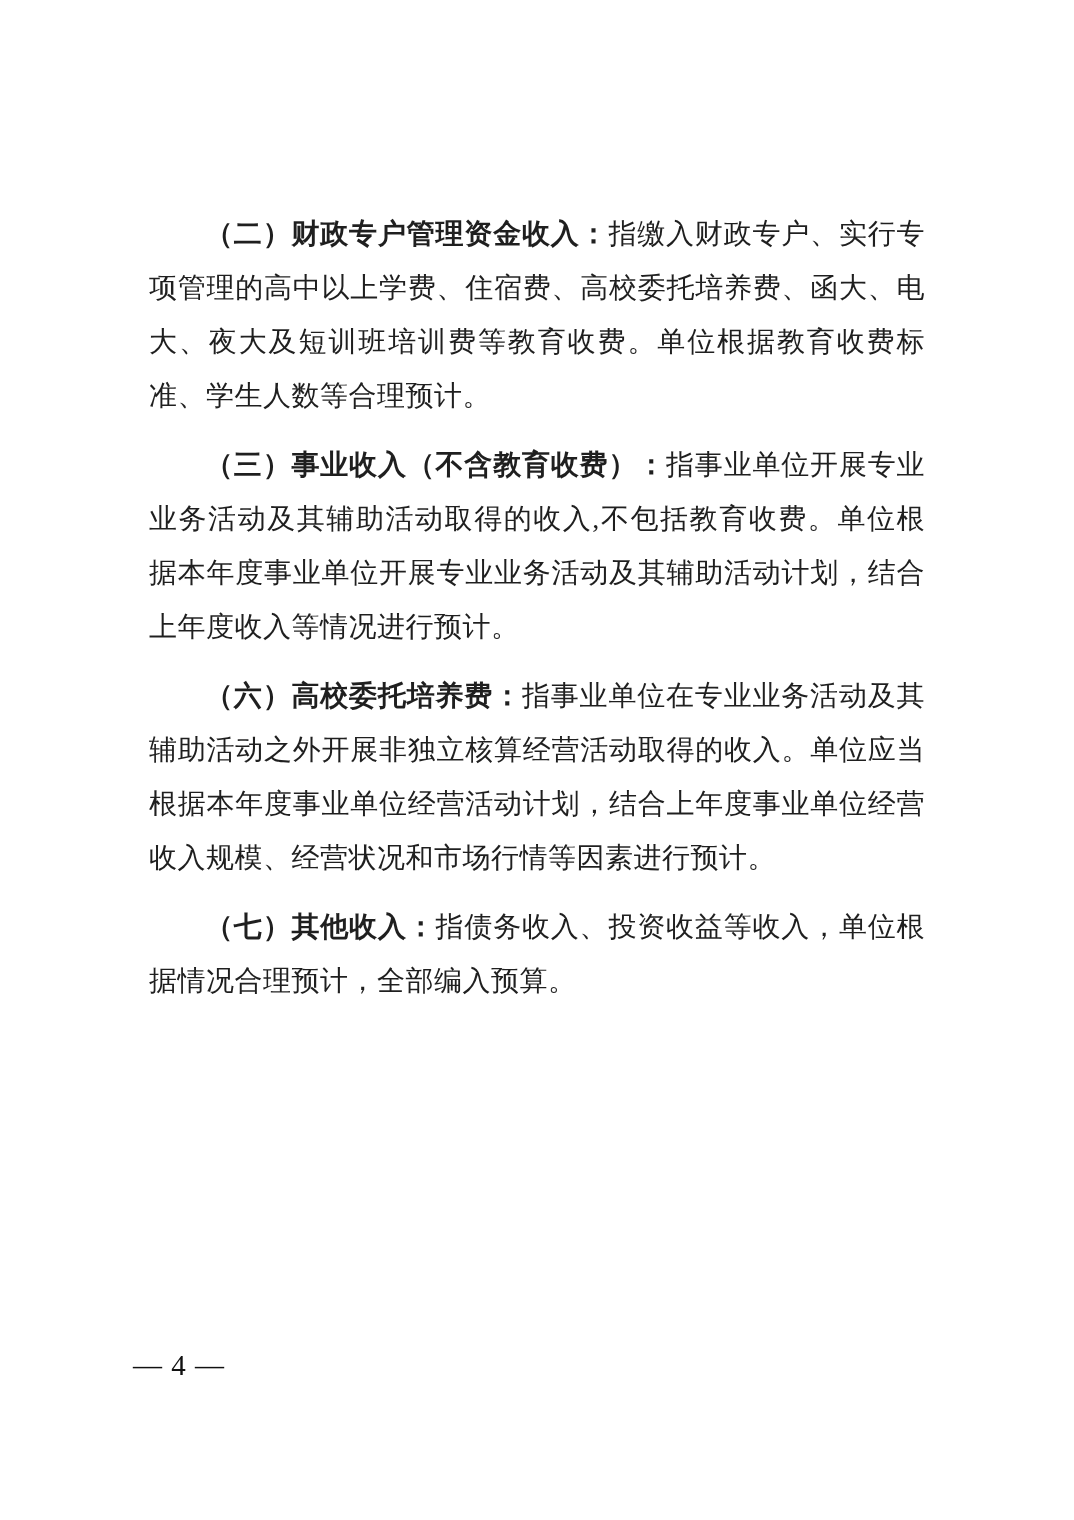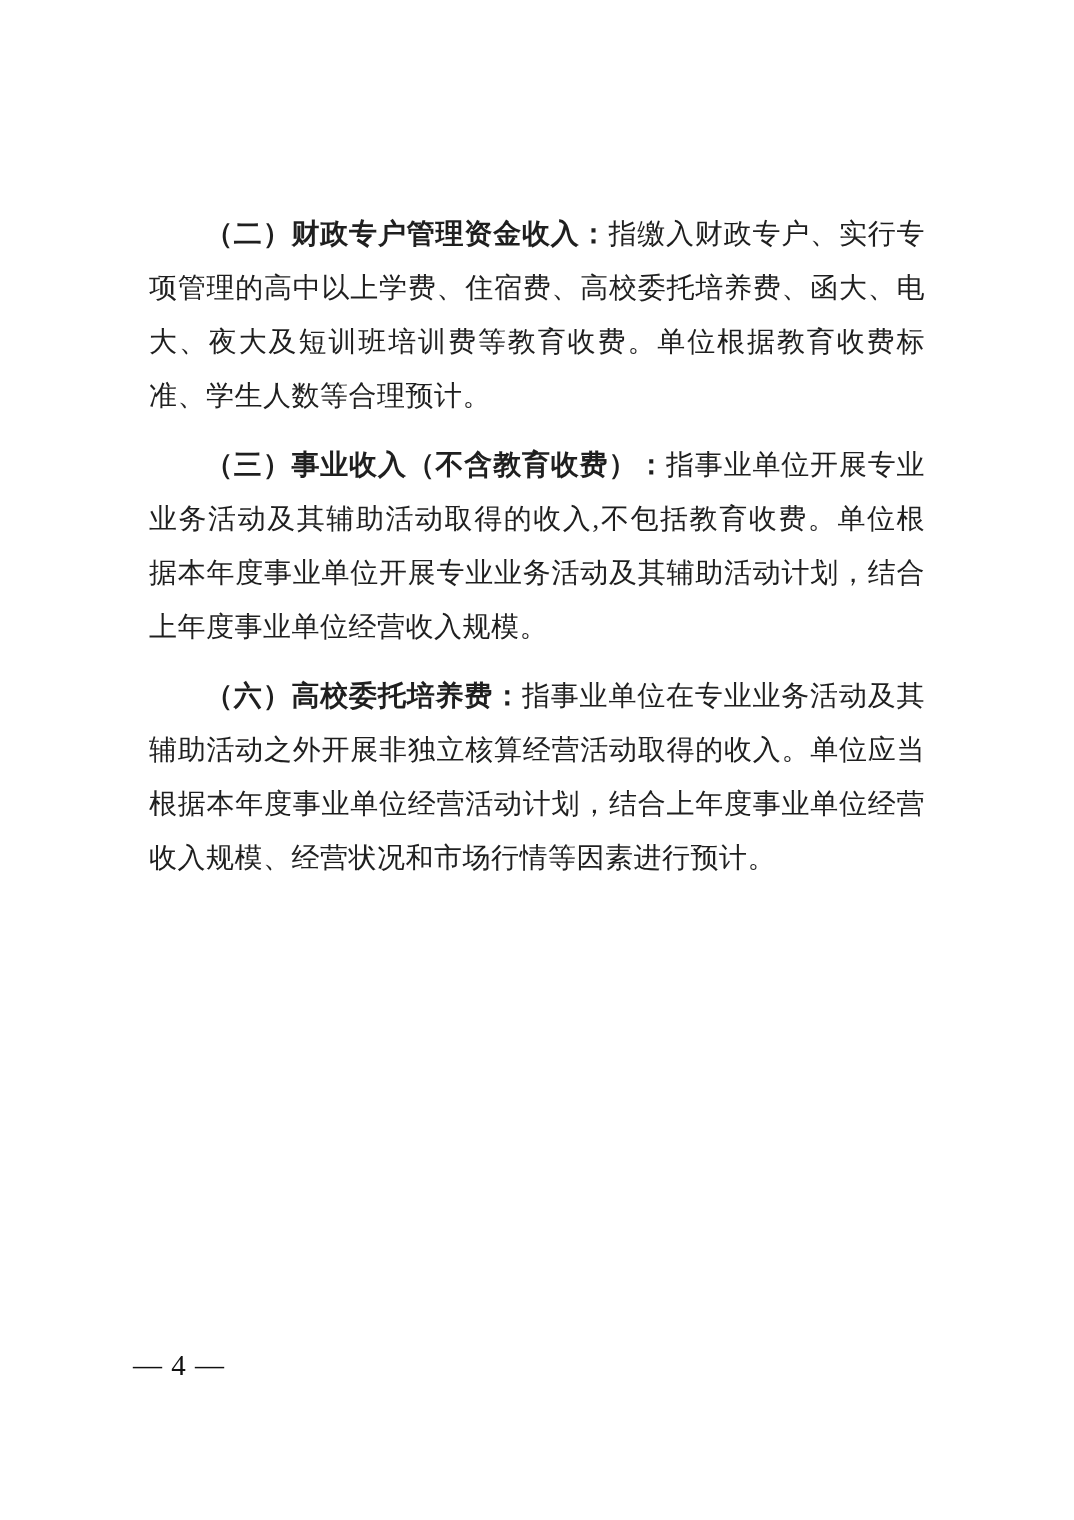--- a/index.html
+++ b/index.html
@@ -50,23 +50,24 @@
   }
 </style>
 </head>
 <body>
 
 <div class="page">
   <div class="content">
 
     <p class="para"><span class="head">（二）财政专户管理资金收入：</span><span>指缴入财政专户、实行专项管理的高中以上学费、住宿费、高校委托培养费、函大、电大、夜大及短训班培训费等教育收费。单位根据教育收费标准、学生人数等合理预计。</span></p>
 
-    <p class="para"><span class="head">（三）事业收入（不含教育收费）：</span><span>指事业单位开展专业业务活动及其辅助活动取得的收入,不包括教育收费。单位根据本年度事业单位开展专业业务活动及其辅助活动计划，结合上年度事业单位经营收入规模。</span></p>
+    <p class="para"><span class="head">（三）事业收入（不含教育收费）：</span><span>指事业单位开展专业业务活动及其辅助活动取得的收入,不包括教育收费。单位根据本年度事业单位开展专业业务活动及其辅助活动计划，结合上年度收入等情况进行预计。</span></p>
 
 
 
     <p class="para"><span class="head">（六）高校委托培养费：</span><span>指事业单位在专业业务活动及其辅助活动之外开展非独立核算经营活动取得的收入。单位应当根据本年度事业单位经营活动计划，结合上年度事业单位经营收入规模、经营状况和市场行情等因素进行预计。</span></p>
 
+    <p class="para"><span class="head">（七）其他收入：</span><span>指债务收入、投资收益等收入，单位根据情况合理预计，全部编入预算。</span></p>
 
   </div>
 
   <div class="page-number">— 4 —</div>
 </div>
 
 </body></html>

